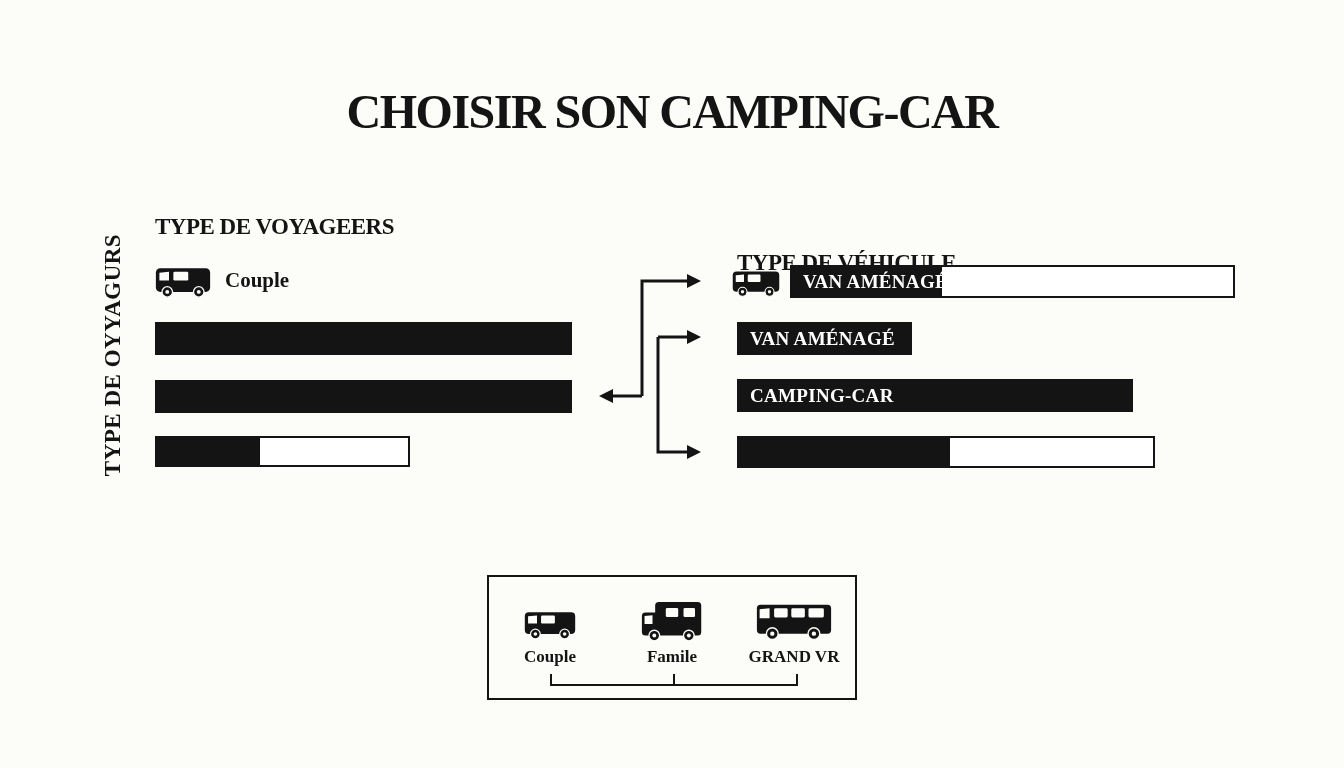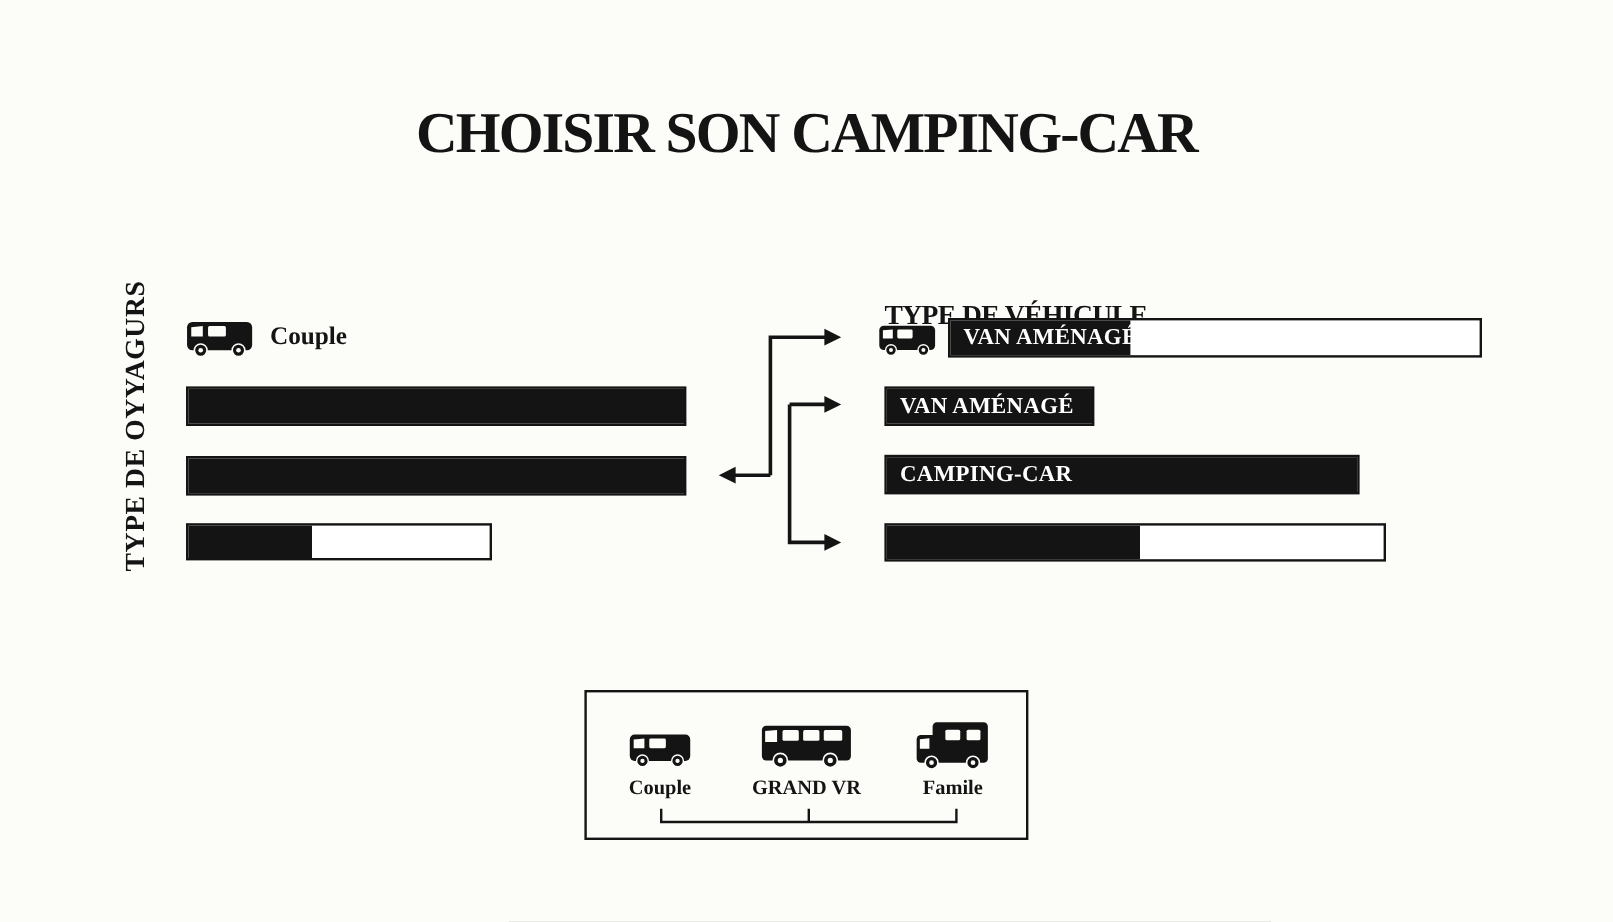--- a/index.html
+++ b/index.html
@@ -78,20 +78,21 @@
   }
   svg{display:block;}
 </style>
 </head>
 <body>
 
 <div class="page">
 
   <div class="title">CHOISIR SON CAMPING-CAR</div>
 
+  <div class="col-header" style="left:155px;top:214px;">TYPE DE VOYAGEERS</div>
   <div class="col-header" style="left:737px;top:226px;margin-top:24px;">TYPE DE VÉHICULE</div>
 
   <div class="vertical-label">TYPE DE OYYAGURS</div>
 
   <div class="icon-label-row" style="left:155px;top:262px;">
     <span>
       <svg width="56" height="37" viewBox="0 0 64 42">
         <rect x="1" y="7" width="62" height="27" rx="5" fill="#141414"></rect>
         <polygon points="5,12 16,11 16,21 5,21" fill="#fcfcf9"></polygon>
         <rect x="21" y="11" width="17" height="10" rx="1.5" fill="#fcfcf9"></rect>
@@ -171,56 +172,56 @@
           <rect x="1" y="7" width="62" height="27" rx="5" fill="#141414"></rect>
           <polygon points="5,12 16,11 16,21 5,21" fill="#fcfcf9"></polygon>
           <rect x="21" y="11" width="17" height="10" rx="1.5" fill="#fcfcf9"></rect>
           <circle cx="14" cy="34" r="6" fill="#141414" stroke="#fcfcf9" stroke-width="1.5"></circle>
           <circle cx="14" cy="34" r="2.2" fill="#fcfcf9"></circle>
           <circle cx="50" cy="34" r="6" fill="#141414" stroke="#fcfcf9" stroke-width="1.5"></circle>
           <circle cx="50" cy="34" r="2.2" fill="#fcfcf9"></circle>
         </svg>
       </span>
       <span class="label">Couple</span>
+    </div>
+
+    <div class="legend-item">
+      <span class="icon-slot">
+        <svg width="62" height="41" viewBox="0 0 70 46">
+          <rect x="16" y="2" width="52" height="38" rx="4" fill="#141414"></rect>
+          <rect x="1" y="14" width="22" height="26" rx="4" fill="#141414"></rect>
+          <polygon points="4,18 13,17 13,27 4,27" fill="#fcfcf9"></polygon>
+          <rect x="28" y="9" width="14" height="10" rx="1.5" fill="#fcfcf9"></rect>
+          <rect x="48" y="9" width="13" height="10" rx="1.5" fill="#fcfcf9"></rect>
+          <circle cx="15" cy="40" r="6" fill="#141414" stroke="#fcfcf9" stroke-width="1.5"></circle>
+          <circle cx="15" cy="40" r="2.2" fill="#fcfcf9"></circle>
+          <circle cx="54" cy="40" r="6" fill="#141414" stroke="#fcfcf9" stroke-width="1.5"></circle>
+          <circle cx="54" cy="40" r="2.2" fill="#fcfcf9"></circle>
+        </svg>
+      </span>
+      <span class="label">Famile</span>
     </div>
 
     <div class="legend-item">
       <span class="icon-slot">
         <svg width="76" height="40" viewBox="0 0 84 44">
           <rect x="1" y="4" width="82" height="32" rx="4" fill="#141414"></rect>
           <polygon points="4,9 15,8 15,19 4,19" fill="#fcfcf9"></polygon>
           <rect x="20" y="8" width="15" height="10" rx="1.5" fill="#fcfcf9"></rect>
           <rect x="39" y="8" width="15" height="10" rx="1.5" fill="#fcfcf9"></rect>
           <rect x="58" y="8" width="17" height="10" rx="1.5" fill="#fcfcf9"></rect>
           <circle cx="18" cy="36" r="6.5" fill="#141414" stroke="#fcfcf9" stroke-width="1.5"></circle>
           <circle cx="18" cy="36" r="2.4" fill="#fcfcf9"></circle>
           <circle cx="64" cy="36" r="6.5" fill="#141414" stroke="#fcfcf9" stroke-width="1.5"></circle>
           <circle cx="64" cy="36" r="2.4" fill="#fcfcf9"></circle>
         </svg>
       </span>
       <span class="label">GRAND VR</span>
     </div>
 
-    <div class="legend-item">
-      <span class="icon-slot">
-        <svg width="62" height="41" viewBox="0 0 70 46">
-          <rect x="16" y="2" width="52" height="38" rx="4" fill="#141414"></rect>
-          <rect x="1" y="14" width="22" height="26" rx="4" fill="#141414"></rect>
-          <polygon points="4,18 13,17 13,27 4,27" fill="#fcfcf9"></polygon>
-          <rect x="28" y="9" width="14" height="10" rx="1.5" fill="#fcfcf9"></rect>
-          <rect x="48" y="9" width="13" height="10" rx="1.5" fill="#fcfcf9"></rect>
-          <circle cx="15" cy="40" r="6" fill="#141414" stroke="#fcfcf9" stroke-width="1.5"></circle>
-          <circle cx="15" cy="40" r="2.2" fill="#fcfcf9"></circle>
-          <circle cx="54" cy="40" r="6" fill="#141414" stroke="#fcfcf9" stroke-width="1.5"></circle>
-          <circle cx="54" cy="40" r="2.2" fill="#fcfcf9"></circle>
-        </svg>
-      </span>
-      <span class="label">Famile</span>
-    </div>
-
     <svg class="legend-bracket" viewBox="0 0 370 18">
       <g stroke="#141414" stroke-width="2" fill="none">
         <path d="M62 2 V13 H308 V2"></path>
         <path d="M185 2 V13"></path>
       </g>
     </svg>
   </div>
 
 </div>
 

